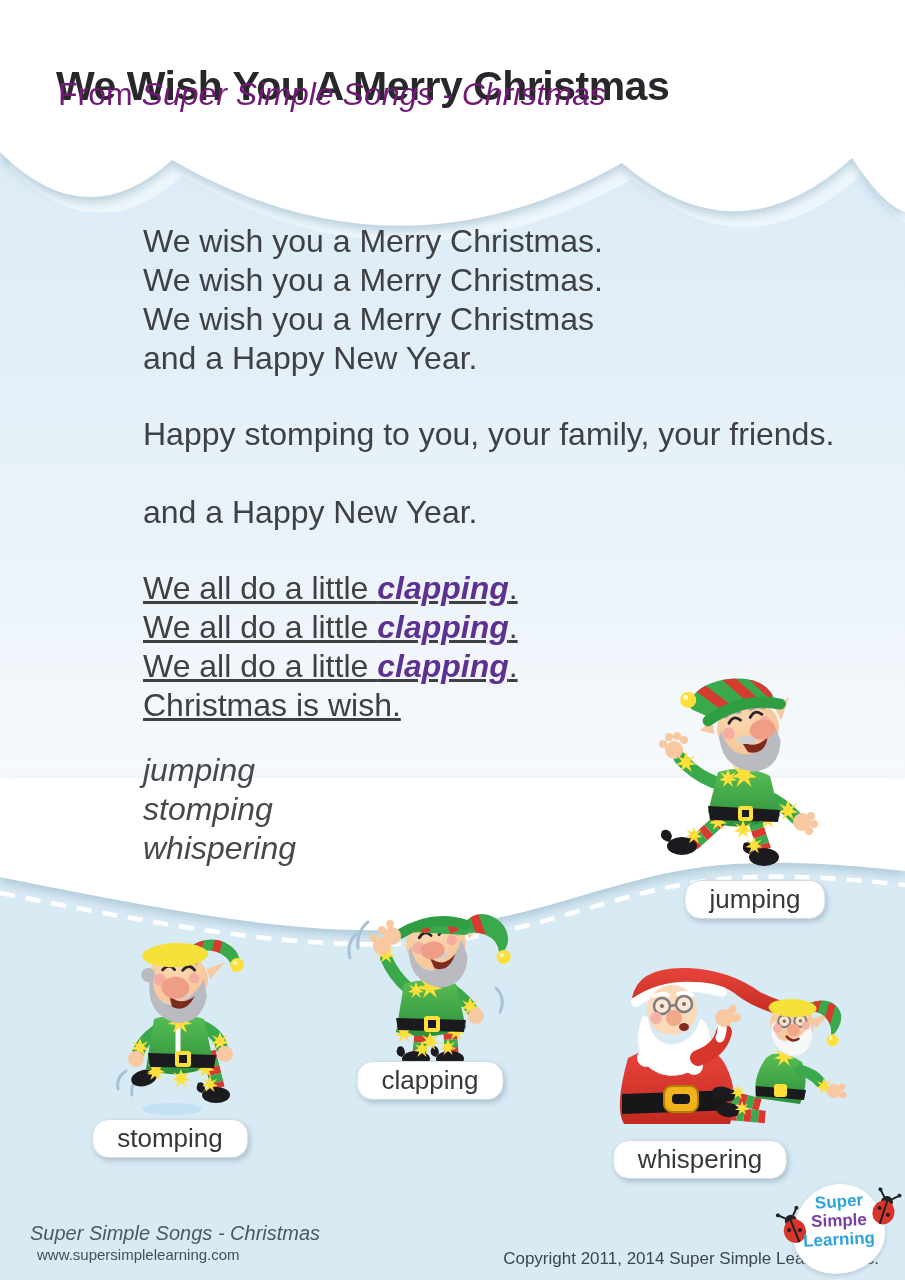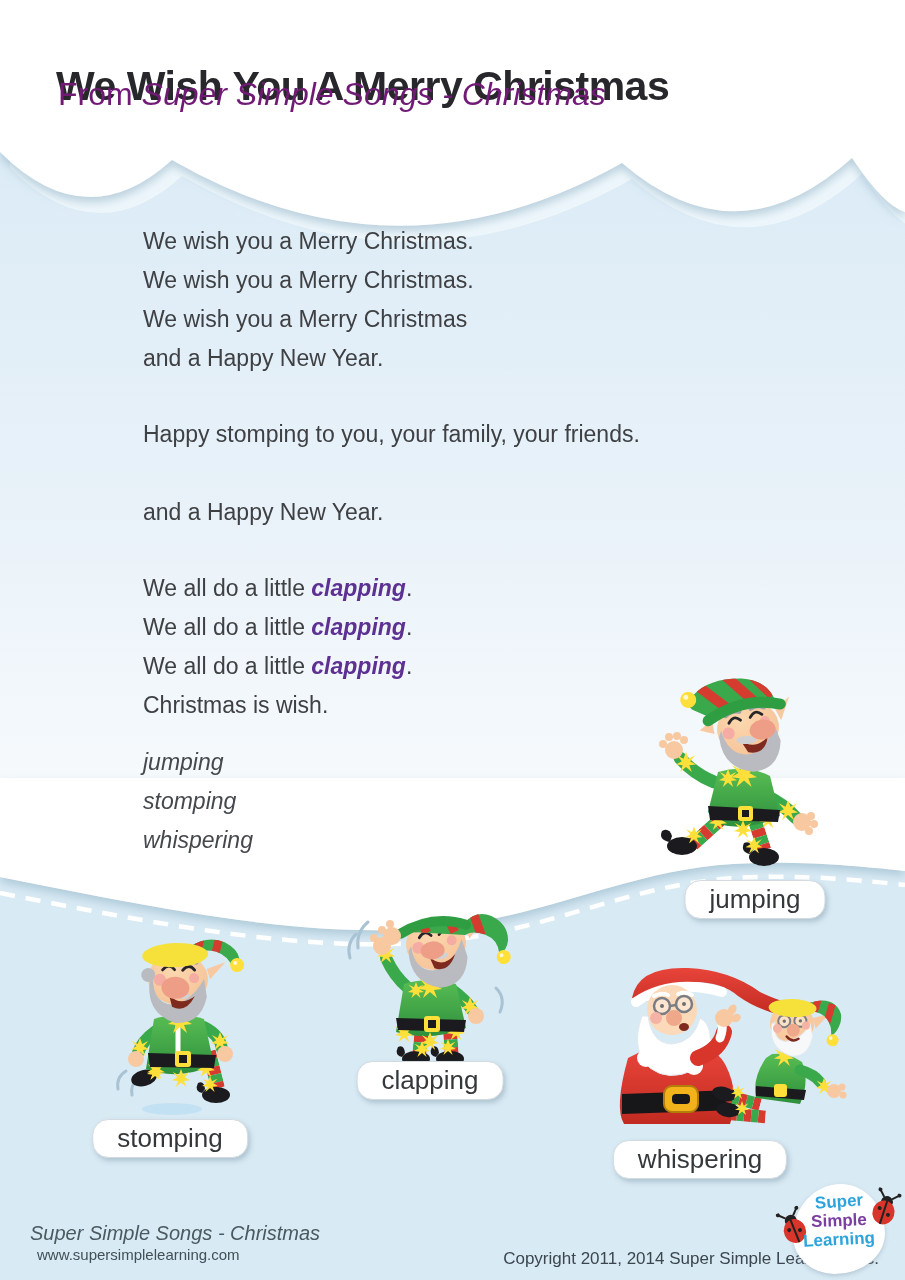--- a/index.html
+++ b/index.html
@@ -6,23 +6,23 @@
   body{width:905px;height:1280px;position:relative;overflow:hidden;
        font-family:"Liberation Sans",sans-serif;background:#fff;}
   .layer{position:absolute;left:0;top:0;}
   
   .title{position:absolute;left:56px;top:36px;font-size:41px;font-weight:bold;
          color:#28272b;letter-spacing:-0.5px;}
   .subtitle{position:absolute;left:58px;top:76px;font-size:32px;color:#701a75;}
   .subtitle .it{font-style:italic;}
   
   .lyrics{position:absolute;left:143px;top:222px;width:730px;
-          font-size:23px;line-height:39px;color:#3e4043;}
+          font-size:32px;line-height:39px;color:#3e4043;}
   .lyrics p{margin:0 0 37px 0;}
-  .lyrics p.v3{margin-bottom:18px;}
+  .lyrics p.v3{margin-bottom:26px;text-decoration:underline;}
   .hl{font-style:italic;font-weight:bold;color:#5d3192;}
   .actions{font-style:italic;color:#45484c;}
   .actions div{line-height:39px;}
   
   svg.art{position:absolute;overflow:visible;}
   
   .pill{position:absolute;transform:translateX(-50%);background:#fff;
         border:1px solid #d3dbe0;border-radius:16px;padding:3px 24px;
         font-size:26px;color:#35383b;white-space:nowrap;
         box-shadow:2px 3px 5px rgba(125,150,168,.45);}

